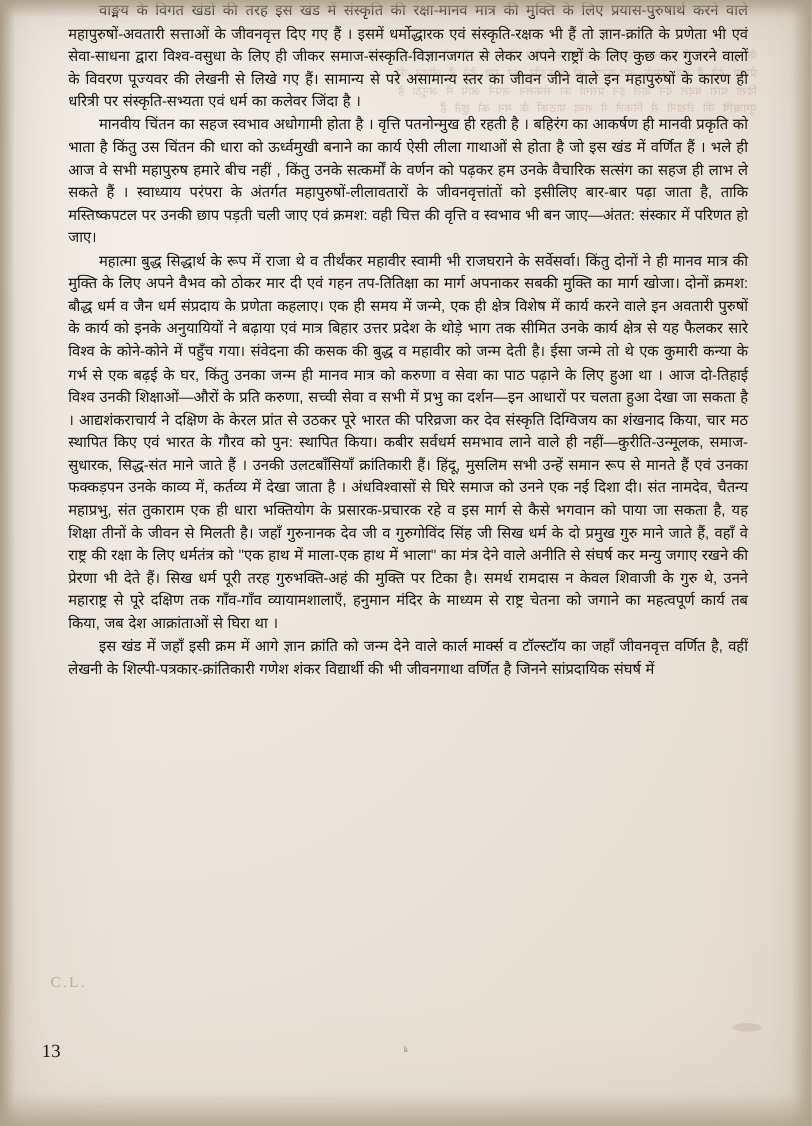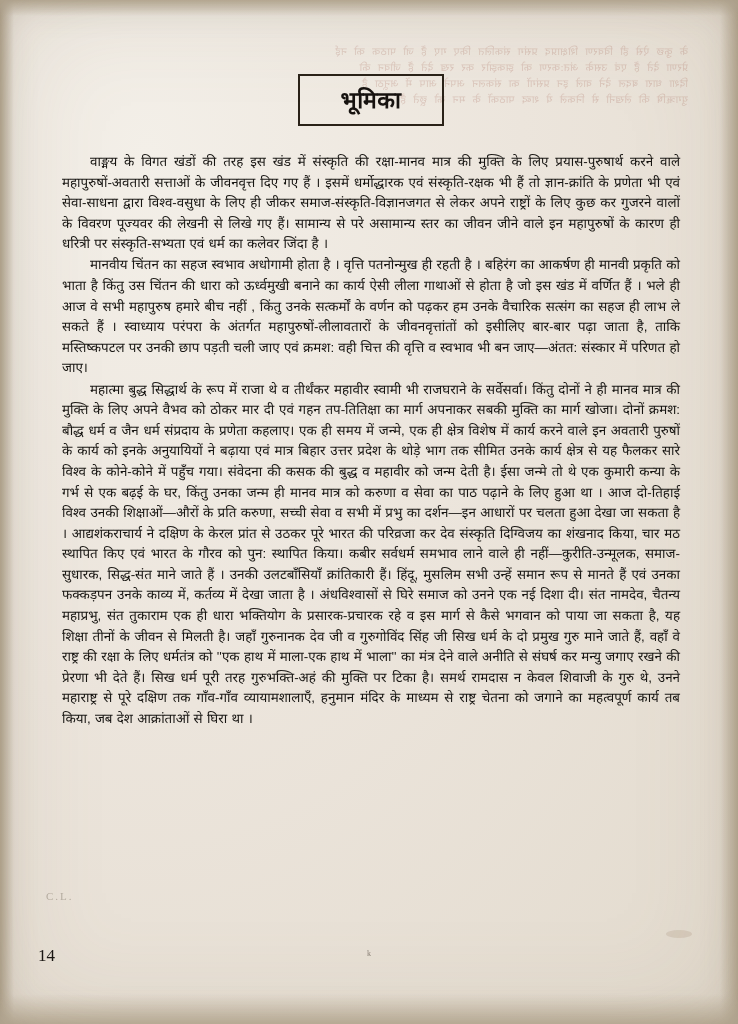--- a/index.html
+++ b/index.html
@@ -126,21 +126,21 @@
     bottom: 66px;
     transform: translateX(-50%);
     font-size: 8px;
     color: rgba(60,50,40,0.55);
     z-index: 3;
   }
   .faint-mark {
     position: absolute;
     left: 46px;
     bottom: 122px;
-    font-size: 11px;
+    font-size: 14px;
     color: rgba(120,110,95,0.45);
     letter-spacing: 2px;
     z-index: 3;
   }
   .corner-smudge {
     position: absolute;
     right: 46px;
     bottom: 86px;
     width: 26px;
     height: 8px;
@@ -161,32 +161,28 @@
 
   <div class="bleed">
     <div>के कुछ ऐसे ही विवरण शिक्षाप्रद प्रसंग संकलित किए गए हैं जो पाठक को नई</div>
     <div>प्रेरणा देते हैं एवं उसके अंत:करण को झकझोर कर रख देते हैं जीवन की</div>
     <div>दिशा धारा बदल देने वाले इन प्रसंगों का संकलन अपने आप में अनूठा है</div>
     <div>युगऋषि की लेखनी से निकले ये शब्द पाठकों के मन को छूते हैं</div>
   </div>
 
   <div class="content">
 
-    <div class="title-wrap">
-      <div class="title-box">
-        <span>भूमिका</span>
-      </div>
-    </div>
 
     <div class="body-text">
       <p>वाङ्मय के विगत खंडों की तरह इस खंड में संस्कृति की रक्षा-मानव मात्र की मुक्ति के लिए प्रयास-पुरुषार्थ करने वाले महापुरुषों-अवतारी सत्ताओं के जीवनवृत्त दिए गए हैं । इसमें धर्मोद्धारक एवं संस्कृति-रक्षक भी हैं तो ज्ञान-क्रांति के प्रणेता भी एवं सेवा-साधना द्वारा विश्व-वसुधा के लिए ही जीकर समाज-संस्कृति-विज्ञानजगत से लेकर अपने राष्ट्रों के लिए कुछ कर गुजरने वालों के विवरण पूज्यवर की लेखनी से लिखे गए हैं। सामान्य से परे असामान्य स्तर का जीवन जीने वाले इन महापुरुषों के कारण ही धरित्री पर संस्कृति-सभ्यता एवं धर्म का कलेवर जिंदा है ।</p>
       <p>मानवीय चिंतन का सहज स्वभाव अधोगामी होता है । वृत्ति पतनोन्मुख ही रहती है । बहिरंग का आकर्षण ही मानवी प्रकृति को भाता है किंतु उस चिंतन की धारा को ऊर्ध्वमुखी बनाने का कार्य ऐसी लीला गाथाओं से होता है जो इस खंड में वर्णित हैं । भले ही आज वे सभी महापुरुष हमारे बीच नहीं , किंतु उनके सत्कर्मों के वर्णन को पढ़कर हम उनके वैचारिक सत्संग का सहज ही लाभ ले सकते हैं । स्वाध्याय परंपरा के अंतर्गत महापुरुषों-लीलावतारों के जीवनवृत्तांतों को इसीलिए बार-बार पढ़ा जाता है, ताकि मस्तिष्कपटल पर उनकी छाप पड़ती चली जाए एवं क्रमश: वही चित्त की वृत्ति व स्वभाव भी बन जाए—अंतत: संस्कार में परिणत हो जाए।</p>
       <p>महात्मा बुद्ध सिद्धार्थ के रूप में राजा थे व तीर्थंकर महावीर स्वामी भी राजघराने के सर्वेसर्वा। किंतु दोनों ने ही मानव मात्र की मुक्ति के लिए अपने वैभव को ठोकर मार दी एवं गहन तप-तितिक्षा का मार्ग अपनाकर सबकी मुक्ति का मार्ग खोजा। दोनों क्रमश: बौद्ध धर्म व जैन धर्म संप्रदाय के प्रणेता कहलाए। एक ही समय में जन्मे, एक ही क्षेत्र विशेष में कार्य करने वाले इन अवतारी पुरुषों के कार्य को इनके अनुयायियों ने बढ़ाया एवं मात्र बिहार उत्तर प्रदेश के थोड़े भाग तक सीमित उनके कार्य क्षेत्र से यह फैलकर सारे विश्व के कोने-कोने में पहुँच गया। संवेदना की कसक की बुद्ध व महावीर को जन्म देती है। ईसा जन्मे तो थे एक कुमारी कन्या के गर्भ से एक बढ़ई के घर, किंतु उनका जन्म ही मानव मात्र को करुणा व सेवा का पाठ पढ़ाने के लिए हुआ था । आज दो-तिहाई विश्व उनकी शिक्षाओं—औरों के प्रति करुणा, सच्ची सेवा व सभी में प्रभु का दर्शन—इन आधारों पर चलता हुआ देखा जा सकता है । आद्यशंकराचार्य ने दक्षिण के केरल प्रांत से उठकर पूरे भारत की परिव्रजा कर देव संस्कृति दिग्विजय का शंखनाद किया, चार मठ स्थापित किए एवं भारत के गौरव को पुन: स्थापित किया। कबीर सर्वधर्म समभाव लाने वाले ही नहीं—कुरीति-उन्मूलक, समाज-सुधारक, सिद्ध-संत माने जाते हैं । उनकी उलटबाँसियाँ क्रांतिकारी हैं। हिंदू, मुसलिम सभी उन्हें समान रूप से मानते हैं एवं उनका फक्कड़पन उनके काव्य में, कर्तव्य में देखा जाता है । अंधविश्वासों से घिरे समाज को उनने एक नई दिशा दी। संत नामदेव, चैतन्य महाप्रभु, संत तुकाराम एक ही धारा भक्तियोग के प्रसारक-प्रचारक रहे व इस मार्ग से कैसे भगवान को पाया जा सकता है, यह शिक्षा तीनों के जीवन से मिलती है। जहाँ गुरुनानक देव जी व गुरुगोविंद सिंह जी सिख धर्म के दो प्रमुख गुरु माने जाते हैं, वहाँ वे राष्ट्र की रक्षा के लिए धर्मतंत्र को ''एक हाथ में माला-एक हाथ में भाला'' का मंत्र देने वाले अनीति से संघर्ष कर मन्यु जगाए रखने की प्रेरणा भी देते हैं। सिख धर्म पूरी तरह गुरुभक्ति-अहं की मुक्ति पर टिका है। समर्थ रामदास न केवल शिवाजी के गुरु थे, उनने महाराष्ट्र से पूरे दक्षिण तक गाँव-गाँव व्यायामशालाएँ, हनुमान मंदिर के माध्यम से राष्ट्र चेतना को जगाने का महत्वपूर्ण कार्य तब किया, जब देश आक्रांताओं से घिरा था ।</p>
+      <p>इस खंड में जहाँ इसी क्रम में आगे ज्ञान क्रांति को जन्म देने वाले कार्ल मार्क्स व टॉल्स्टॉय का जहाँ जीवनवृत्त वर्णित है, वहीं लेखनी के शिल्पी-पत्रकार-क्रांतिकारी गणेश शंकर विद्यार्थी की भी जीवनगाथा वर्णित है जिनने सांप्रदायिक संघर्ष में</p>
     </div>
 
   </div>
 
   <div class="faint-mark">C.L.</div>
   <div class="corner-smudge"></div>
-  <div class="folio">14</div>
+  <div class="folio">13</div>
   <div class="center-mark">k</div>
 
 </div>
 
 </body></html>

